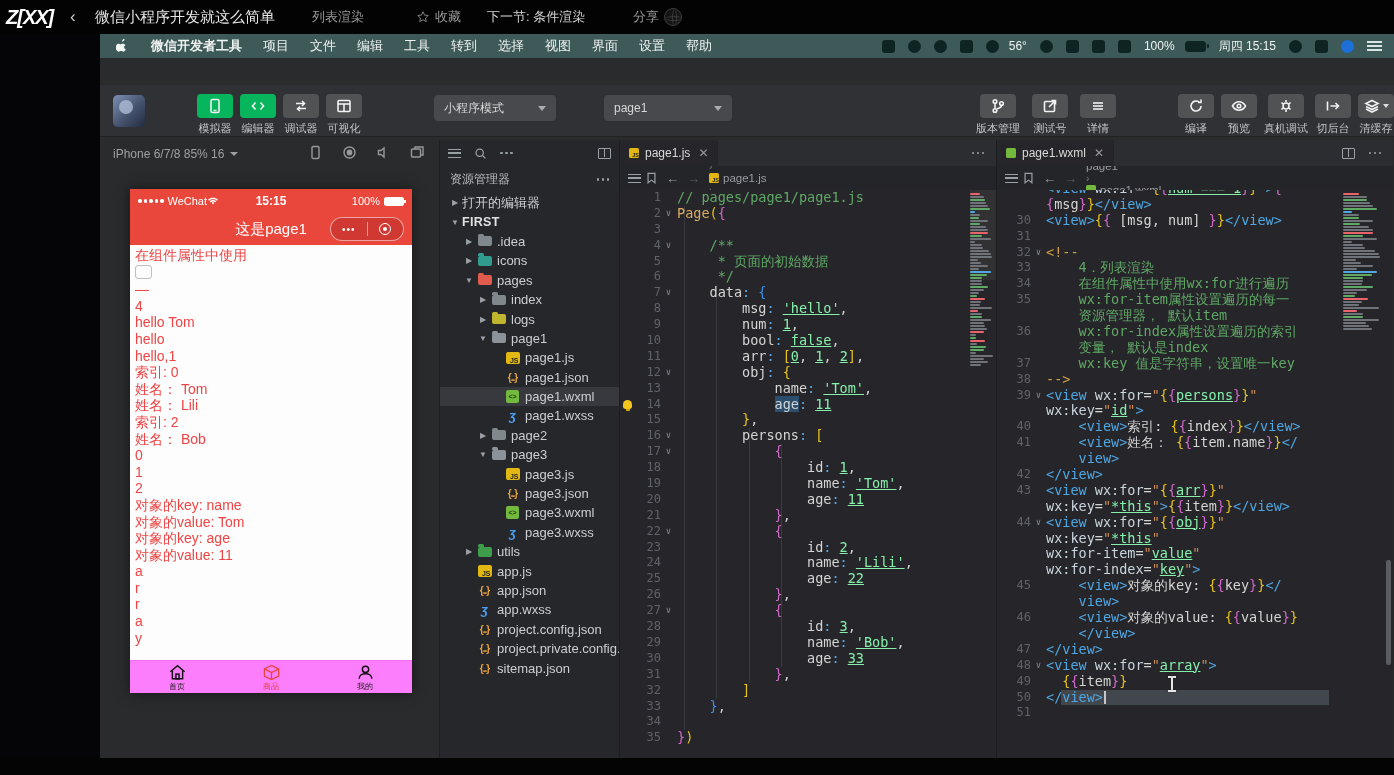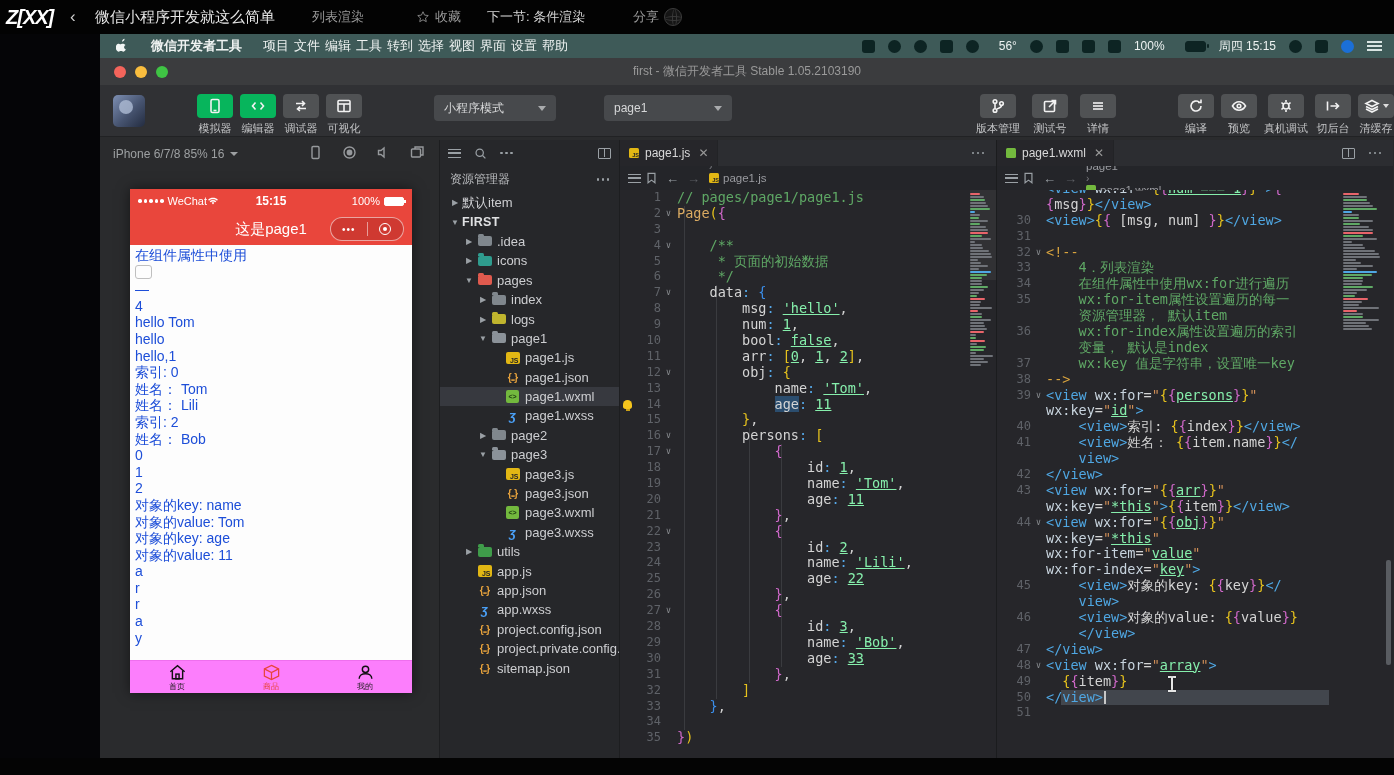--- a/index.html
+++ b/index.html
@@ -22,21 +22,21 @@
   .globe-shape:before{content:"";position:absolute;left:7px;top:0;width:3px;height:18px;border-left:1px solid #3a3a3a;border-right:1px solid #3a3a3a;border-radius:50%;}
   .globe-shape:after{content:"";position:absolute;left:0;top:7px;height:3px;width:18px;border-top:1px solid #3a3a3a;border-bottom:1px solid #3a3a3a;border-radius:50%;}
   .star-svg{width:14px;height:14px;fill:none;stroke:#9b9b9b;stroke-width:1.4;}
 
   
   .menu-bar{position:absolute;left:100px;top:34px;width:1294px;height:24px;background:#3e5a58;display:flex;align-items:center;color:#eef2f1;font-size:13px;}
   .mb-left{display:flex;align-items:center;gap:21px;padding-left:16px;}
   .mb-app{font-weight:bold;}
   .mb-item{cursor:default;}
   .mb-right{margin-left:auto;display:flex;align-items:center;gap:13px;padding-right:12px;font-size:12px;color:#0d2423;}
-  .mi{display:flex;align-items:center;gap:20px;}
+  .mi{display:flex;align-items:center;gap:10px;}
   .mi-shape{width:13px;height:13px;background:#0d2423;border-radius:3px;}
   .mi-round .mi-shape{border-radius:50%;}
   .mi-text{color:#eef2f1;font-size:12px;}
   .mi-batt{width:21px;height:11px;border:1.5px solid #0d2423;border-radius:3px;background:#0d2423;position:relative;}
   .mi-batt:after{content:"";position:absolute;right:-4px;top:2.5px;width:2px;height:4px;background:#0d2423;border-radius:1px;}
   .mi-safari .mi-shape{background:#1b6fd6;border-radius:50%;}
   .mi-menu .mi-shape{background:transparent;border-top:2px solid #d9e4e2;border-bottom:2px solid #d9e4e2;height:10px;width:15px;border-radius:0;position:relative;}
   .mi-menu .mi-shape:after{content:"";position:absolute;left:0;top:2px;width:15px;height:2px;background:#d9e4e2;}
   .apple-svg{width:14px;height:16px;fill:#f2f6f5;}
 
@@ -85,21 +85,21 @@
   .ph-batt{width:20px;height:9px;border:1px solid #fff;border-radius:2px;background:#fff;position:relative;}
   .ph-batt:after{content:"";position:absolute;right:-3px;top:2px;width:2px;height:3px;background:#fff;}
   .ph-nav{height:32px;background:#e9463c;position:relative;display:flex;align-items:center;justify-content:center;}
   .ph-nav-title{color:#fff;font-size:15px;}
   .capsule{position:absolute;right:8px;top:4px;width:74px;height:24px;border:1px solid rgba(255,255,255,.55);background:rgba(160,35,28,.35);border-radius:13px;display:flex;align-items:center;}
   .cap-dots{flex:1;text-align:center;color:#fff;font-size:10px;letter-spacing:1px;}
   .cap-div{width:1px;height:14px;background:rgba(255,255,255,.5);}
   .cap-target{flex:1;display:flex;align-items:center;justify-content:center;}
   .cap-target i{width:12px;height:12px;border:1.5px solid #fff;border-radius:50%;position:relative;display:block;}
   .cap-target i:after{content:"";position:absolute;left:2.5px;top:2.5px;width:4px;height:4px;background:#fff;border-radius:50%;}
-  .ph-content{height:415px;background:#fdfdfd;overflow:hidden;padding:2px 0 0 5px;color:#1d4ed8;}
+  .ph-content{height:415px;background:#fdfdfd;overflow:hidden;padding:2px 0 0 5px;color:#ef4444;}
   .ph-line{height:16.6px;font-size:14px;line-height:16.6px;white-space:nowrap;}
   .ph-box{width:17px;height:14px;border:1px solid #bfbfbf;border-radius:3px;margin-top:1px;}
   .ph-tabbar{height:33px;background:#fc7efc;display:flex;border-top:1px solid #ef6fee;}
   .ph-tab{flex:1;display:flex;flex-direction:column;align-items:center;justify-content:center;gap:0px;}
   .ph-tab svg{width:19px;height:19px;}
   .ph-tab-lbl{font-size:8px;color:#1c1c1c;line-height:9px;}
   .ph-tab.active .ph-tab-lbl{color:#e8453c;}
 
   
   .explorer{width:180px;height:100%;background:#26272a;border-right:1px solid #1d1e20;position:relative;overflow:hidden;}
@@ -211,21 +211,21 @@
   </div>
 
   <div class="left-strip"></div>
 
   <div class="menu-bar">
     <div class="mb-left">
       <svg class="apple-svg" viewBox="0 0 16 18">
           <path d="M11.5 1c.1 1-.3 1.9-.9 2.6-.6.7-1.6 1.2-2.5 1.1-.1-.9.4-1.9 1-2.5C9.7 1.5 10.7 1 11.5 1zM14.2 13.2c-.4 1-.6 1.4-1.2 2.3-.8 1.2-1.9 2.7-3.2 2.7-1.2 0-1.5-.8-3.1-.8s-2 .8-3.1.8c-1.4 0-2.4-1.4-3.2-2.6C-1.2 12.3.3 7.5 3 7.5c1.3 0 2.2.8 2.9.8.7 0 1.9-.9 3.4-.8.6 0 2.4.2 3.5 1.9-2.8 1.7-2.4 5 .4 5.8z" transform="scale(.85)"></path>
         </svg>
       <span class="mb-app">微信开发者工具</span>
-      <span class="mb-items-holder" id="menu-items" style="display: inline-flex; gap: 5px;">
+      <span class="mb-items-holder" id="menu-items" style="display: inline-flex; gap: 21px;">
           <span class="mb-item">项目</span>
           <span class="mb-item">文件</span>
           <span class="mb-item">编辑</span>
           <span class="mb-item">工具</span>
           <span class="mb-item">转到</span>
           <span class="mb-item">选择</span>
           <span class="mb-item">视图</span>
           <span class="mb-item">界面</span>
           <span class="mb-item">设置</span>
           <span class="mb-item">帮助</span>
@@ -276,26 +276,20 @@
         <span class="mi mi-safari">
           <span class="mi-shape"></span>
         </span>
         <span class="mi mi-menu">
           <span class="mi-shape"></span>
         </span>
       </div>
   </div>
 
   <div class="window">
-    <div class="titlebar">
-      <span class="tl tl-red"></span>
-      <span class="tl tl-yellow"></span>
-      <span class="tl tl-green"></span>
-      <div class="tb-title">first - 微信开发者工具 Stable 1.05.2103190</div>
-    </div>
 
     <div class="toolbar">
       <div class="avatar"></div>
       <div class="actions" id="view-buttons" style="margin-left:52px;">
           <div class="tb-col">
             <div class="tb-btn green">
               <svg viewBox="0 0 16 16">
                 <rect x="4" y="1.5" width="8" height="13" rx="1.5"></rect>
                 <line x1="6.5" y1="12.5" x2="9.5" y2="12.5"></line>
               </svg>
@@ -542,21 +536,21 @@
           <span>资源管理器</span>
           <span class="dots3">
               <i></i>
               <i></i>
               <i></i>
             </span>
         </div>
         <div class="tree" id="file-tree">
             <div class="tree-row" style="padding-left: 8px;">
               <span class="tr-arrow">▶</span>
-              <span class="tr-label">默认item</span>
+              <span class="tr-label">打开的编辑器</span>
             </div>
             <div class="tree-row bold" style="padding-left: 8px;">
               <span class="tr-arrow">▼</span>
               <span class="tr-label">FIRST</span>
             </div>
             <div class="tree-row" style="padding-left: 22px;">
               <span class="tr-arrow">▶</span>
               <span class="tr-icon">
                 <span class="folder f-gray"></span>
               </span>

